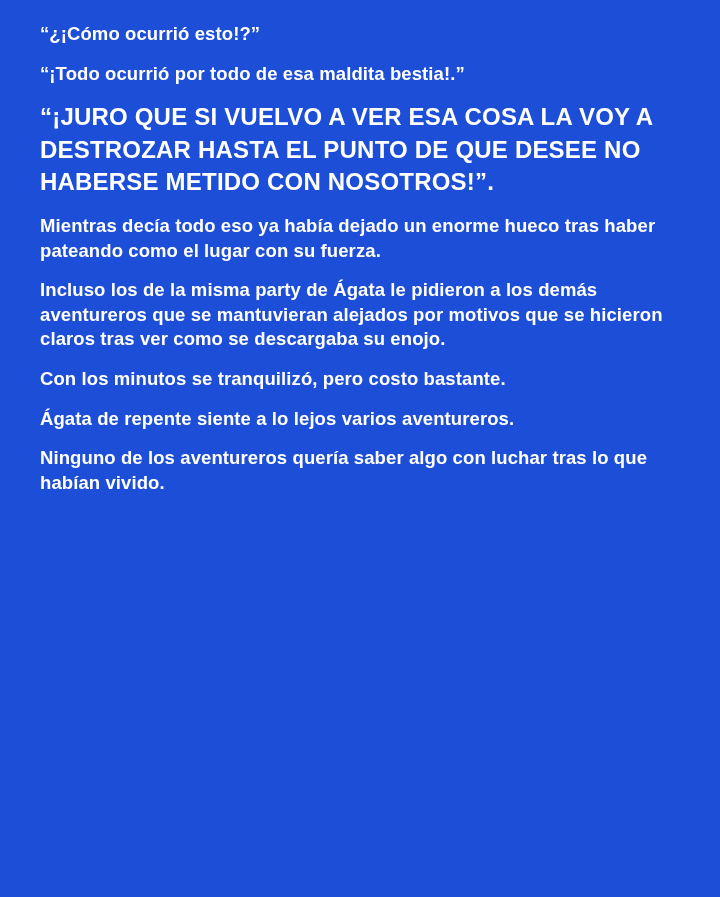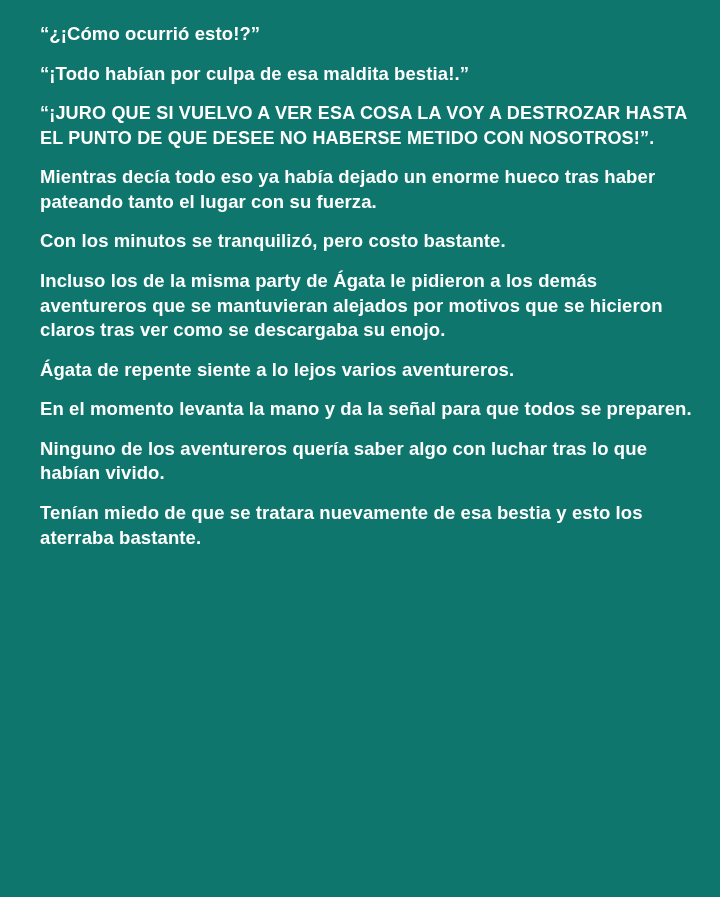--- a/index.html
+++ b/index.html
@@ -9,57 +9,55 @@
   }
   body {
     width: 720px;
     height: 897px;
     overflow: hidden;
     font-family: "Liberation Sans", sans-serif;
   }
   .page {
     width: 720px;
     height: 897px;
-    background: #0f766e;
+    background: #1d4ed8;
     box-sizing: border-box;
     padding: 22px 26px 0 40px;
     position: relative;
   }
   .text-block {
     color: #ffffff;
     font-family: "Liberation Sans", sans-serif;
     font-weight: bold;
     font-size: 18.5px;
     line-height: 1.33;
     letter-spacing: 0.1px;
     margin: 0 0 15px 0;
     text-rendering: optimizeLegibility;
   }
   .text-block.shout {
-    font-size: 18px;
+    font-size: 24px;
     line-height: 1.36;
     letter-spacing: 0.2px;
   }
   .text-block.quote {
     font-size: 18.5px;
   }
   .spacer-bottom {
     height: 60px;
   }
 </style>
 </head>
 <body>
 
 <div class="page">
 
   <p class="text-block quote">“¿¡Cómo ocurrió esto!?”</p>
-  <p class="text-block quote">“¡Todo habían por culpa de esa maldita bestia!.”</p>
+  <p class="text-block quote">“¡Todo ocurrió por todo de esa maldita bestia!.”</p>
   <p class="text-block shout">“¡JURO QUE SI VUELVO A VER ESA COSA LA VOY A DESTROZAR HASTA EL PUNTO DE QUE DESEE NO HABERSE METIDO CON NOSOTROS!”.</p>
-  <p class="text-block">Mientras decía todo eso ya había dejado un enorme hueco tras haber pateando tanto el lugar con su fuerza.</p>
+  <p class="text-block">Mientras decía todo eso ya había dejado un enorme hueco tras haber pateando como el lugar con su fuerza.</p>
+  <p class="text-block">Incluso los de la misma party de Ágata le pidieron a los demás aventureros que se mantuvieran alejados por motivos que se hicieron claros tras ver como se descargaba su enojo.</p>
   <p class="text-block">Con los minutos se tranquilizó, pero costo bastante.</p>
-  <p class="text-block">Incluso los de la misma party de Ágata le pidieron a los demás aventureros que se mantuvieran alejados por motivos que se hicieron claros tras ver como se descargaba su enojo.</p>
   <p class="text-block">Ágata de repente siente a lo lejos varios aventureros.</p>
-  <p class="text-block">En el momento levanta la mano y da la señal para que todos se preparen.</p>
   <p class="text-block">Ninguno de los aventureros quería saber algo con luchar tras lo que habían vivido.</p>
-  <p class="text-block">Tenían miedo de que se tratara nuevamente de esa bestia y esto los aterraba bastante.</p>
 
   <div class="spacer-bottom"></div>
 </div>
 
 </body></html>

